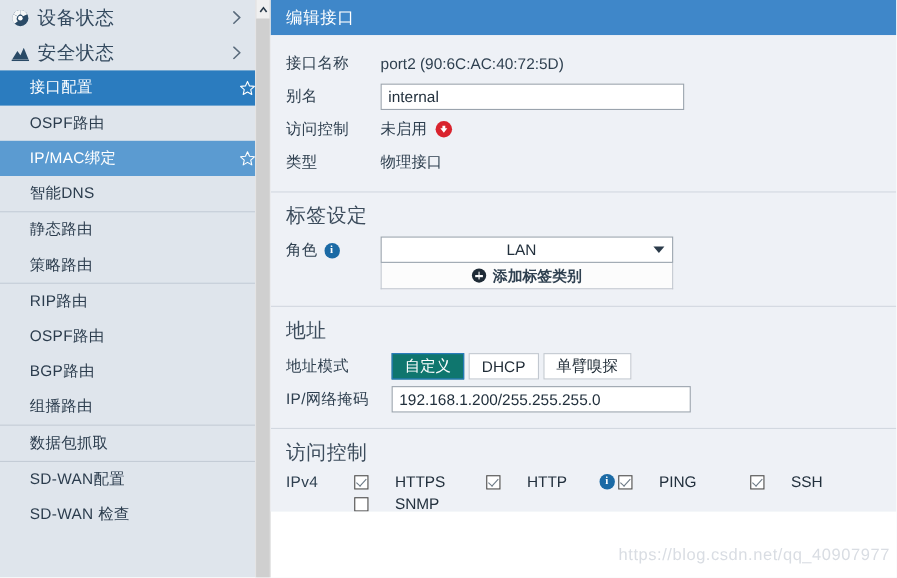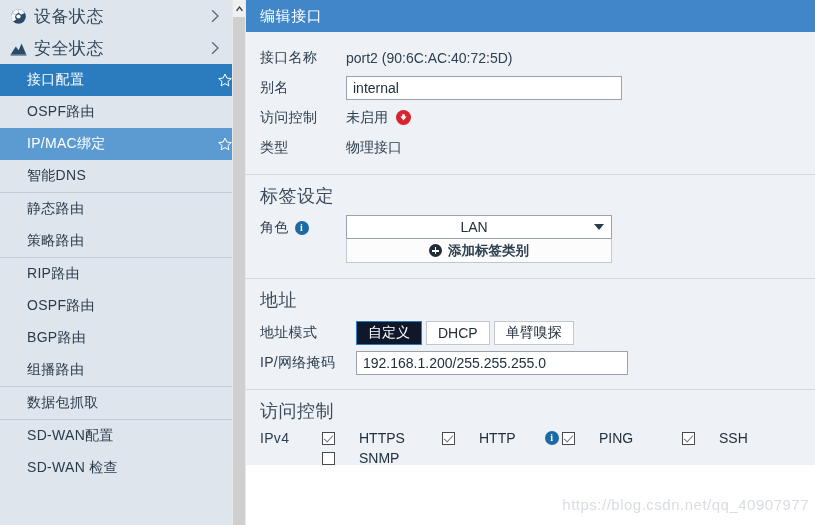--- a/index.html
+++ b/index.html
@@ -251,21 +251,21 @@
     padding: 0 11px;
     background: #ffffff;
     border: 1px solid #c2c8d0;
     display: flex; align-items: center;
     font-size: 14px;
     color: #1f2b36;
     cursor: pointer;
     margin-right: 4px;
   }
   .seg.active {
-    background: #0f172a;
+    background: #0f766e;
     border-color: #2b7cbf;
     color: #ffffff;
     text-align: right;
   }
 
   .cbrow { display: flex; align-items: flex-start; padding-left: 14px; }
   .cbcol { display: flex; flex-direction: column; gap: 4px; }
   .cbline { display: flex; align-items: center; }
   .cbitem {
     display: flex;

